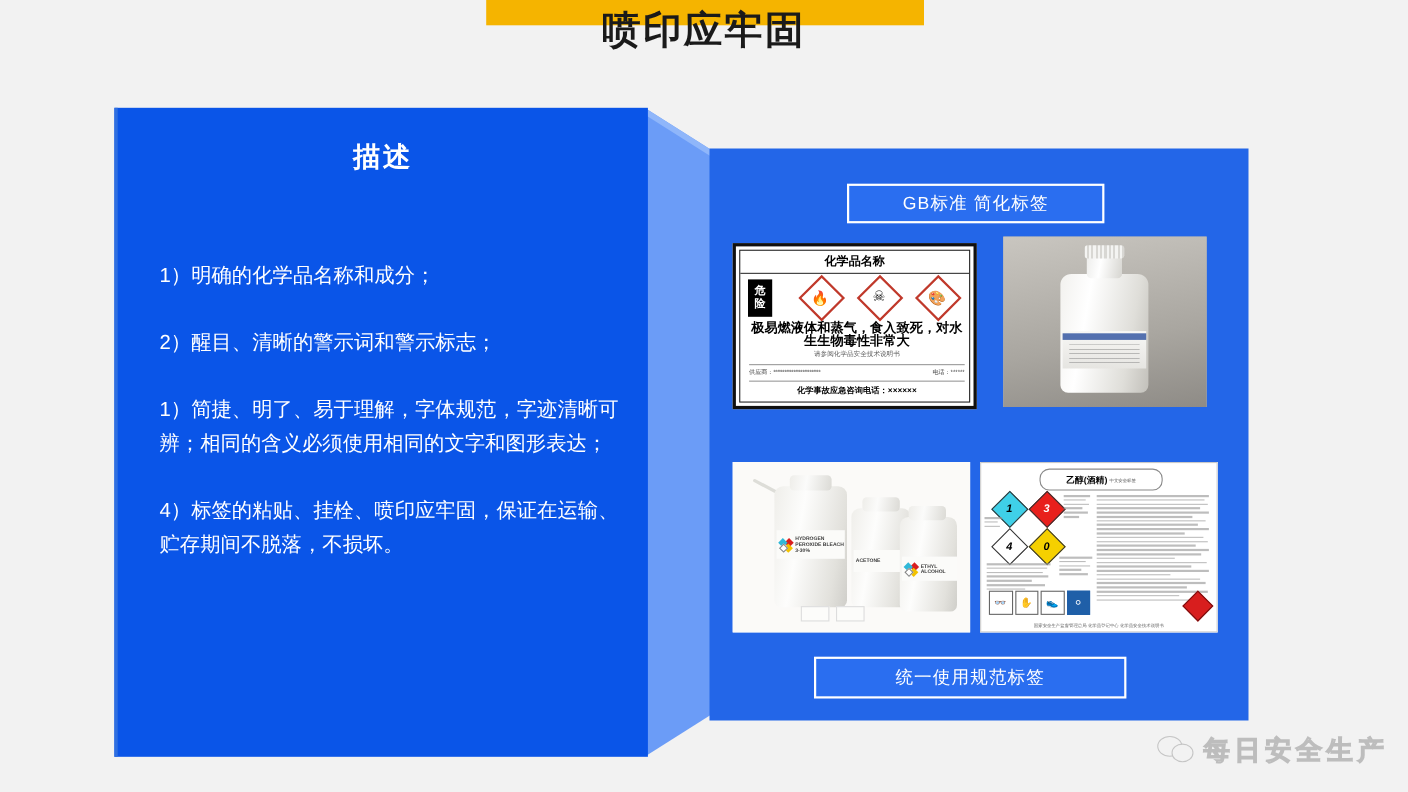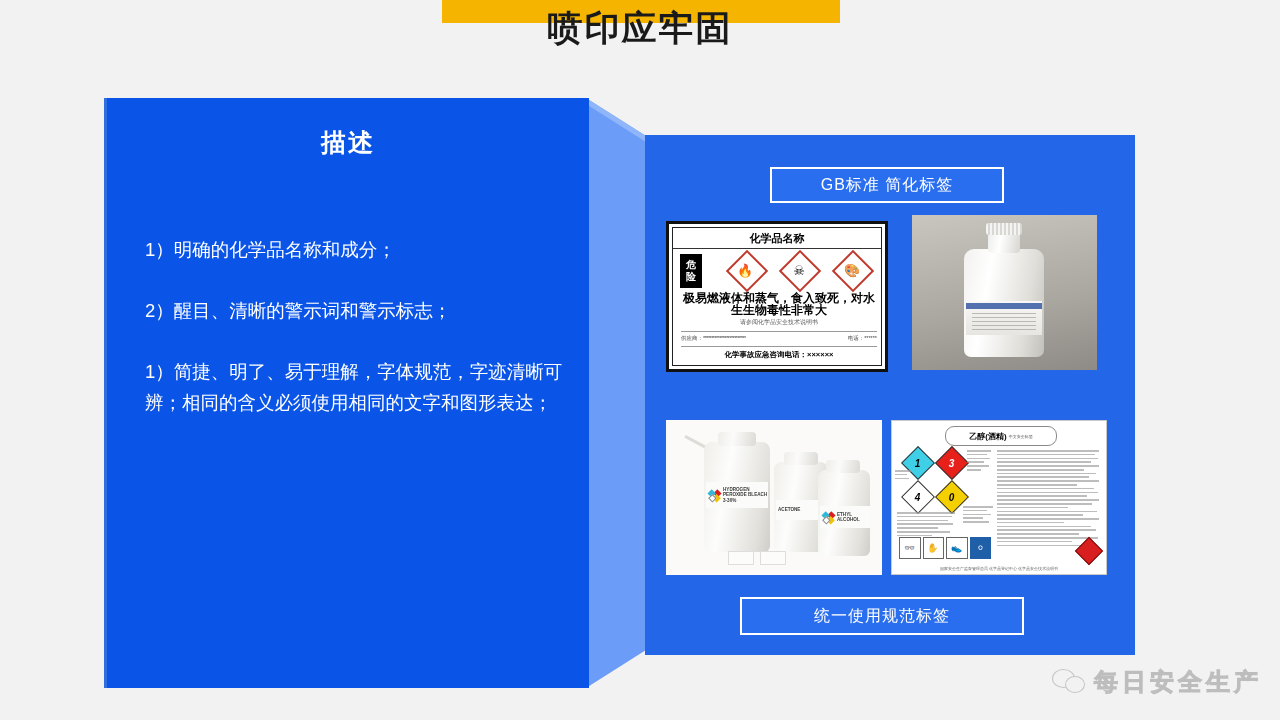--- a/index.html
+++ b/index.html
@@ -202,20 +202,21 @@
     <polygon points="0,0 60,38 60,552 0,590" fill="#6b9cf7"></polygon>
     <polygon points="0,0 60,38 60,44 0,6" fill="#8fb6fa"></polygon>
   </svg>
 
   <div id="left-panel-face">
     <div id="panel-title">描述</div>
     <div id="desc-list">
       <div class="desc-item">1）明确的化学品名称和成分；</div>
       <div class="desc-item">2）醒目、清晰的警示词和警示标志；</div>
       <div class="desc-item">1）简捷、明了、易于理解，字体规范，字迹清晰可辨；相同的含义必须使用相同的文字和图形表达；</div>
+      <div class="desc-item">4）标签的粘贴、挂栓、喷印应牢固，保证在运输、贮存期间不脱落，不损坏。</div>
     </div>
   </div>
 </div>
 
 <div id="right-panel">
 
   <div class="chip" id="chip-top">GB标准 简化标签</div>
 
   <div class="tile" id="tile-gb-label">
     <div class="gb-inner">

